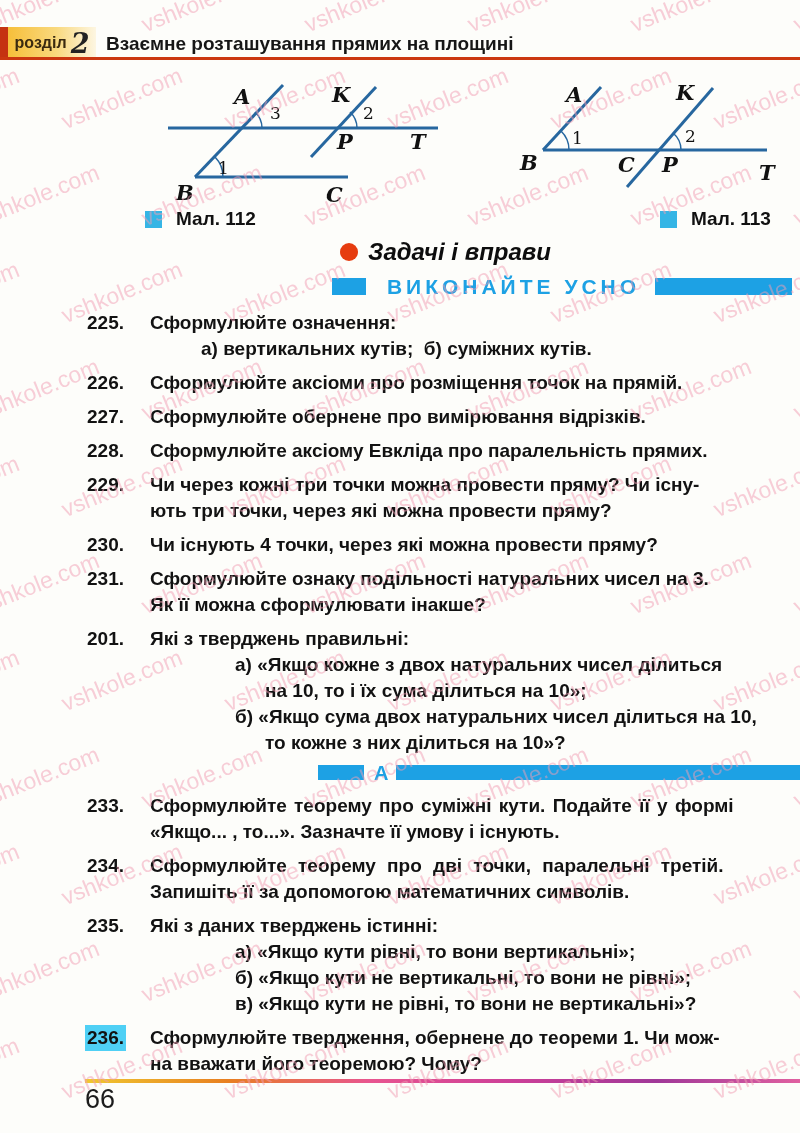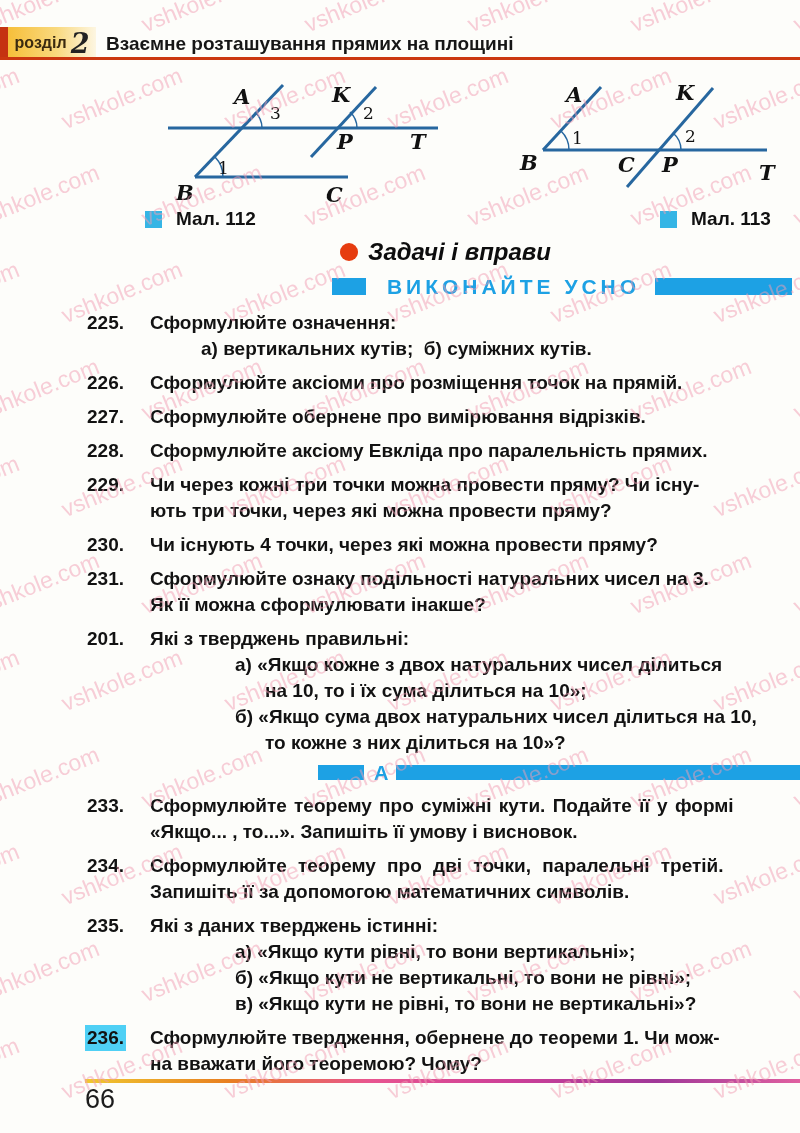--- a/index.html
+++ b/index.html
@@ -213,21 +213,21 @@
       <span class="abar l"></span>
       <span class="aletter">А</span>
       <span class="abar r"></span>
     </div>
 
     <div class="problem">
       <div class="pline first">
           <span class="pnum"><span class="n">233.</span></span>
           <span class="ptext ws1">Сформулюйте теорему про суміжні кути. Подайте її у формі</span>
         </div>
-      <div class="pline cont">«Якщо... , то...». Запишіть її умову і висновок.</div>
+      <div class="pline cont">«Якщо... , то...». Зазначте її умову і існують.</div>
     </div>
 
     <div class="problem">
       <div class="pline first">
           <span class="pnum"><span class="n">234.</span></span>
           <span class="ptext ws2">Сформулюйте теорему про дві точки, паралельні третій.</span>
         </div>
       <div class="pline cont">Запишіть її за допомогою математичних символів.</div>
     </div>
 

